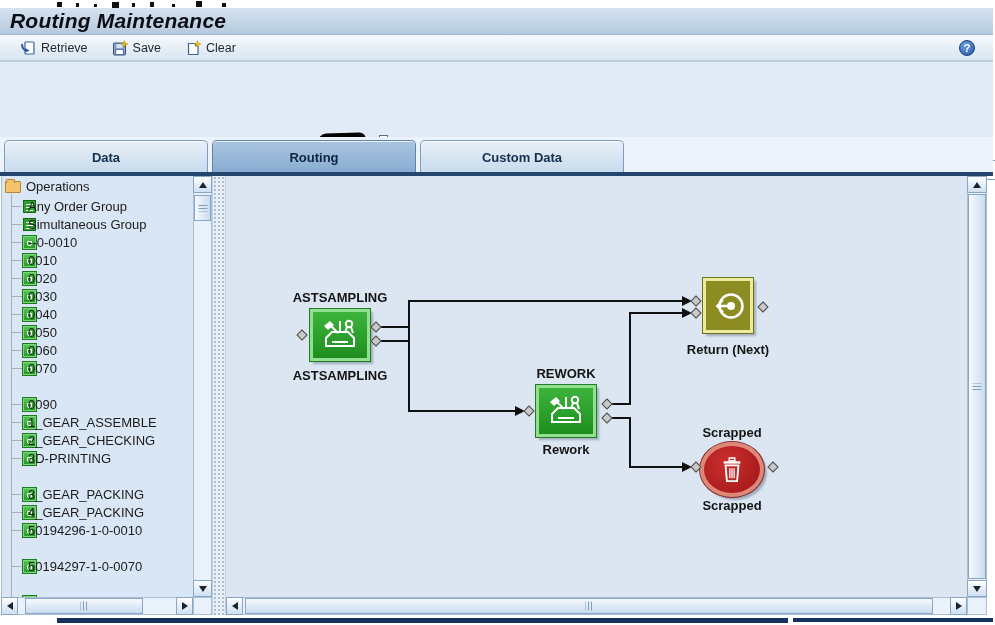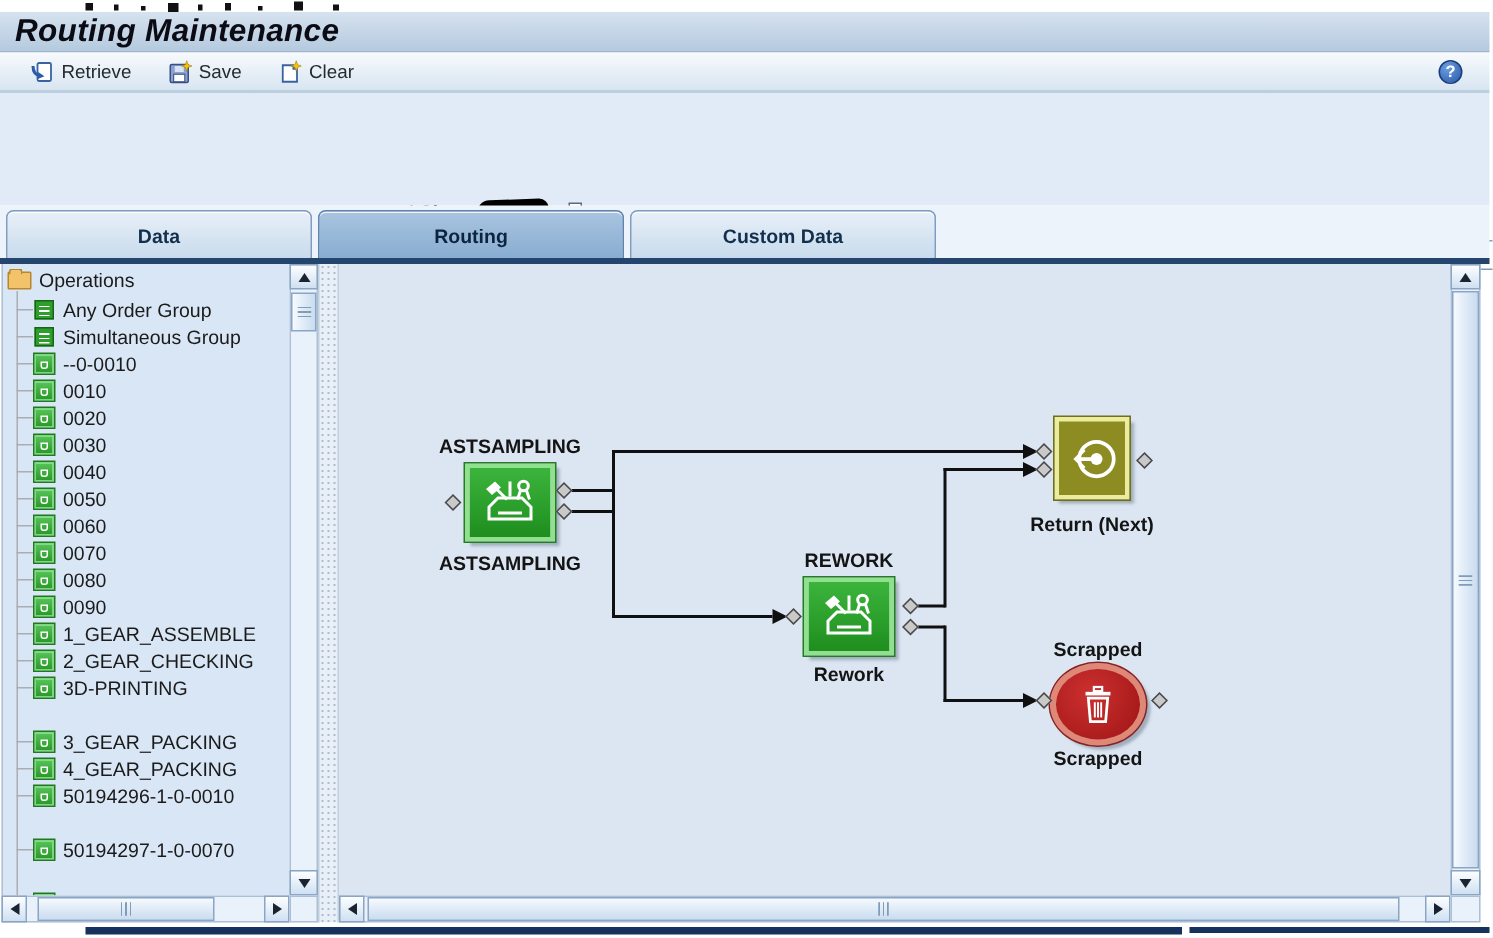--- a/index.html
+++ b/index.html
@@ -55,21 +55,21 @@
 
   
   #tree { position:absolute; left:1px; top:176px; width:192px; height:421px;
     background:#d9e6f5; overflow:hidden; border-left:1px solid #aebfd2; }
   #tree .vline { position:absolute; left:9px; top:18px; width:1px; height:403px;
     background:#a9aeb4; }
   .trow { position:absolute; left:0; height:18px; width:260px; font-size:13px;
     color:#1b1b1b; }
   .trow .stub { position:absolute; left:9px; top:8px; width:11px; height:1px;
     background:#a9aeb4; }
-  .trow .tlabel { position:absolute; left:40px; top:1px; white-space:nowrap;text-align:right; }
+  .trow .tlabel { position:absolute; left:26px; top:1px; white-space:nowrap;text-align:right; }
   .ticon { position:absolute; left:21px; top:2px; width:13px; height:13px; }
   .ticon.grp { background:#2f9e2f; border:1px solid #156615; }
   .ticon.grp::after { content:""; position:absolute; left:2px; right:2px; top:3px;
     height:7px; background:repeating-linear-gradient(#fff 0 1px, transparent 1px 3px); }
   .ticon.op { background:linear-gradient(#55c255,#2a9a2a); border:1px solid #7cd87c;
     outline:1px solid #1f7a1f; }
   .ticon.op::after { content:""; position:absolute; left:3px; right:3px; top:4px;
     bottom:2px; border:1px solid #fff; border-radius:0 0 2px 2px; }
   #rooticon { position:absolute; left:3px; top:3px; width:16px; height:12px;
     background:#f2c36b; border:1px solid #b8862c; border-radius:1px; }
@@ -282,25 +282,20 @@
   <div class="trow" style="top:166px">
       <span class="stub"></span>
       <span class="ticon op"></span>
       <span class="tlabel">0060</span>
     </div>
   <div class="trow" style="top:184px">
       <span class="stub"></span>
       <span class="ticon op"></span>
       <span class="tlabel">0070</span>
     </div>
-  <div class="trow" style="top:202px">
-      <span class="stub"></span>
-      <span class="ticon op"></span>
-      <span class="tlabel">0080</span>
-    </div>
   <div class="trow" style="top:220px">
       <span class="stub"></span>
       <span class="ticon op"></span>
       <span class="tlabel">0090</span>
     </div>
   <div class="trow" style="top:238px">
       <span class="stub"></span>
       <span class="ticon op"></span>
       <span class="tlabel">1_GEAR_ASSEMBLE</span>
     </div>

